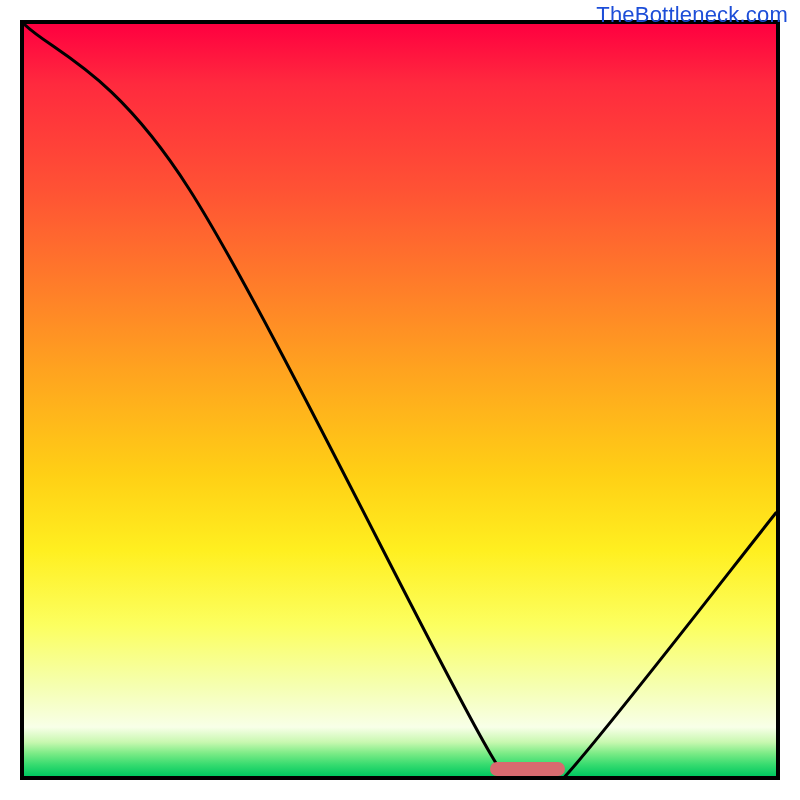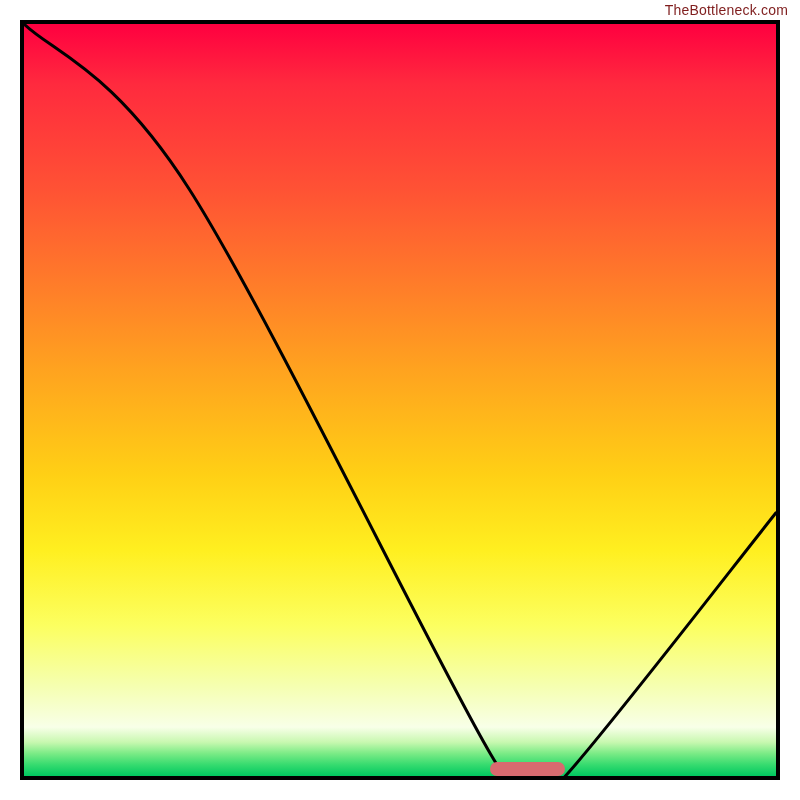--- a/index.html
+++ b/index.html
@@ -12,22 +12,22 @@
   }
   .container {
     position: relative;
     width: 800px;
     height: 800px;
   }
   .watermark {
     position: absolute;
     top: 2px;
     right: 12px;
-    color: #7f1d1d;
-    font-size: 14px;
+    color: #1d4ed8;
+    font-size: 22px;
     font-weight: 500;
     letter-spacing: 0.2px;
     z-index: 20;
   }
   .plot-frame {
     position: absolute;
     left: 20px;
     top: 20px;
     width: 760px;
     height: 760px;

